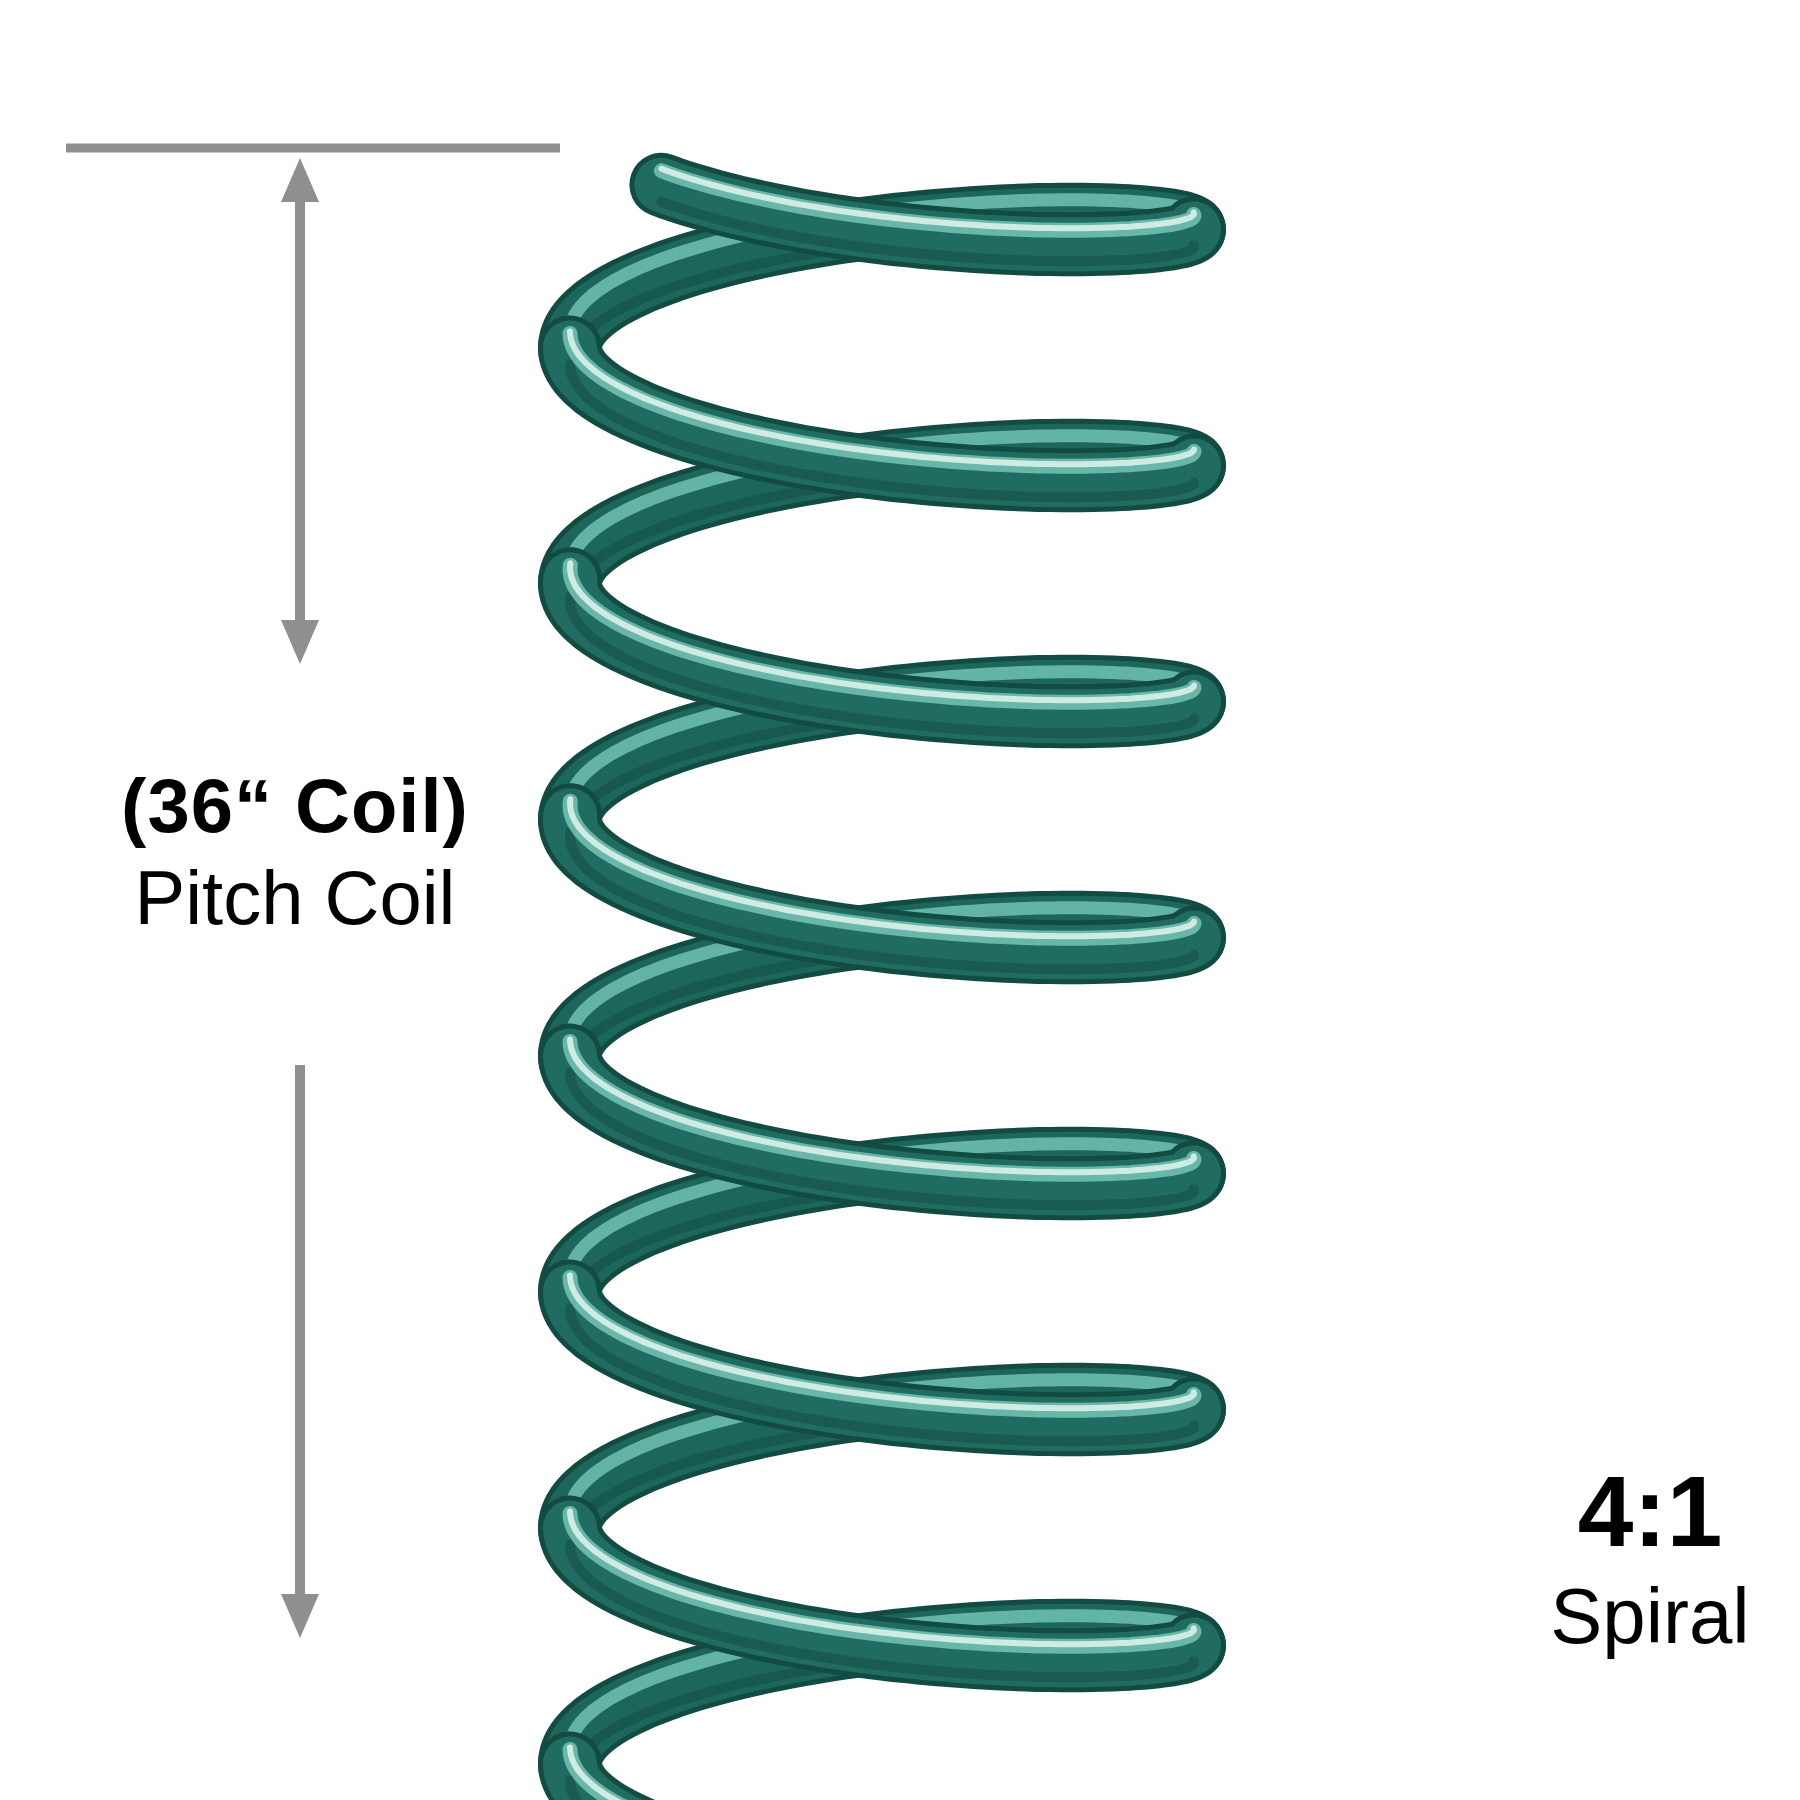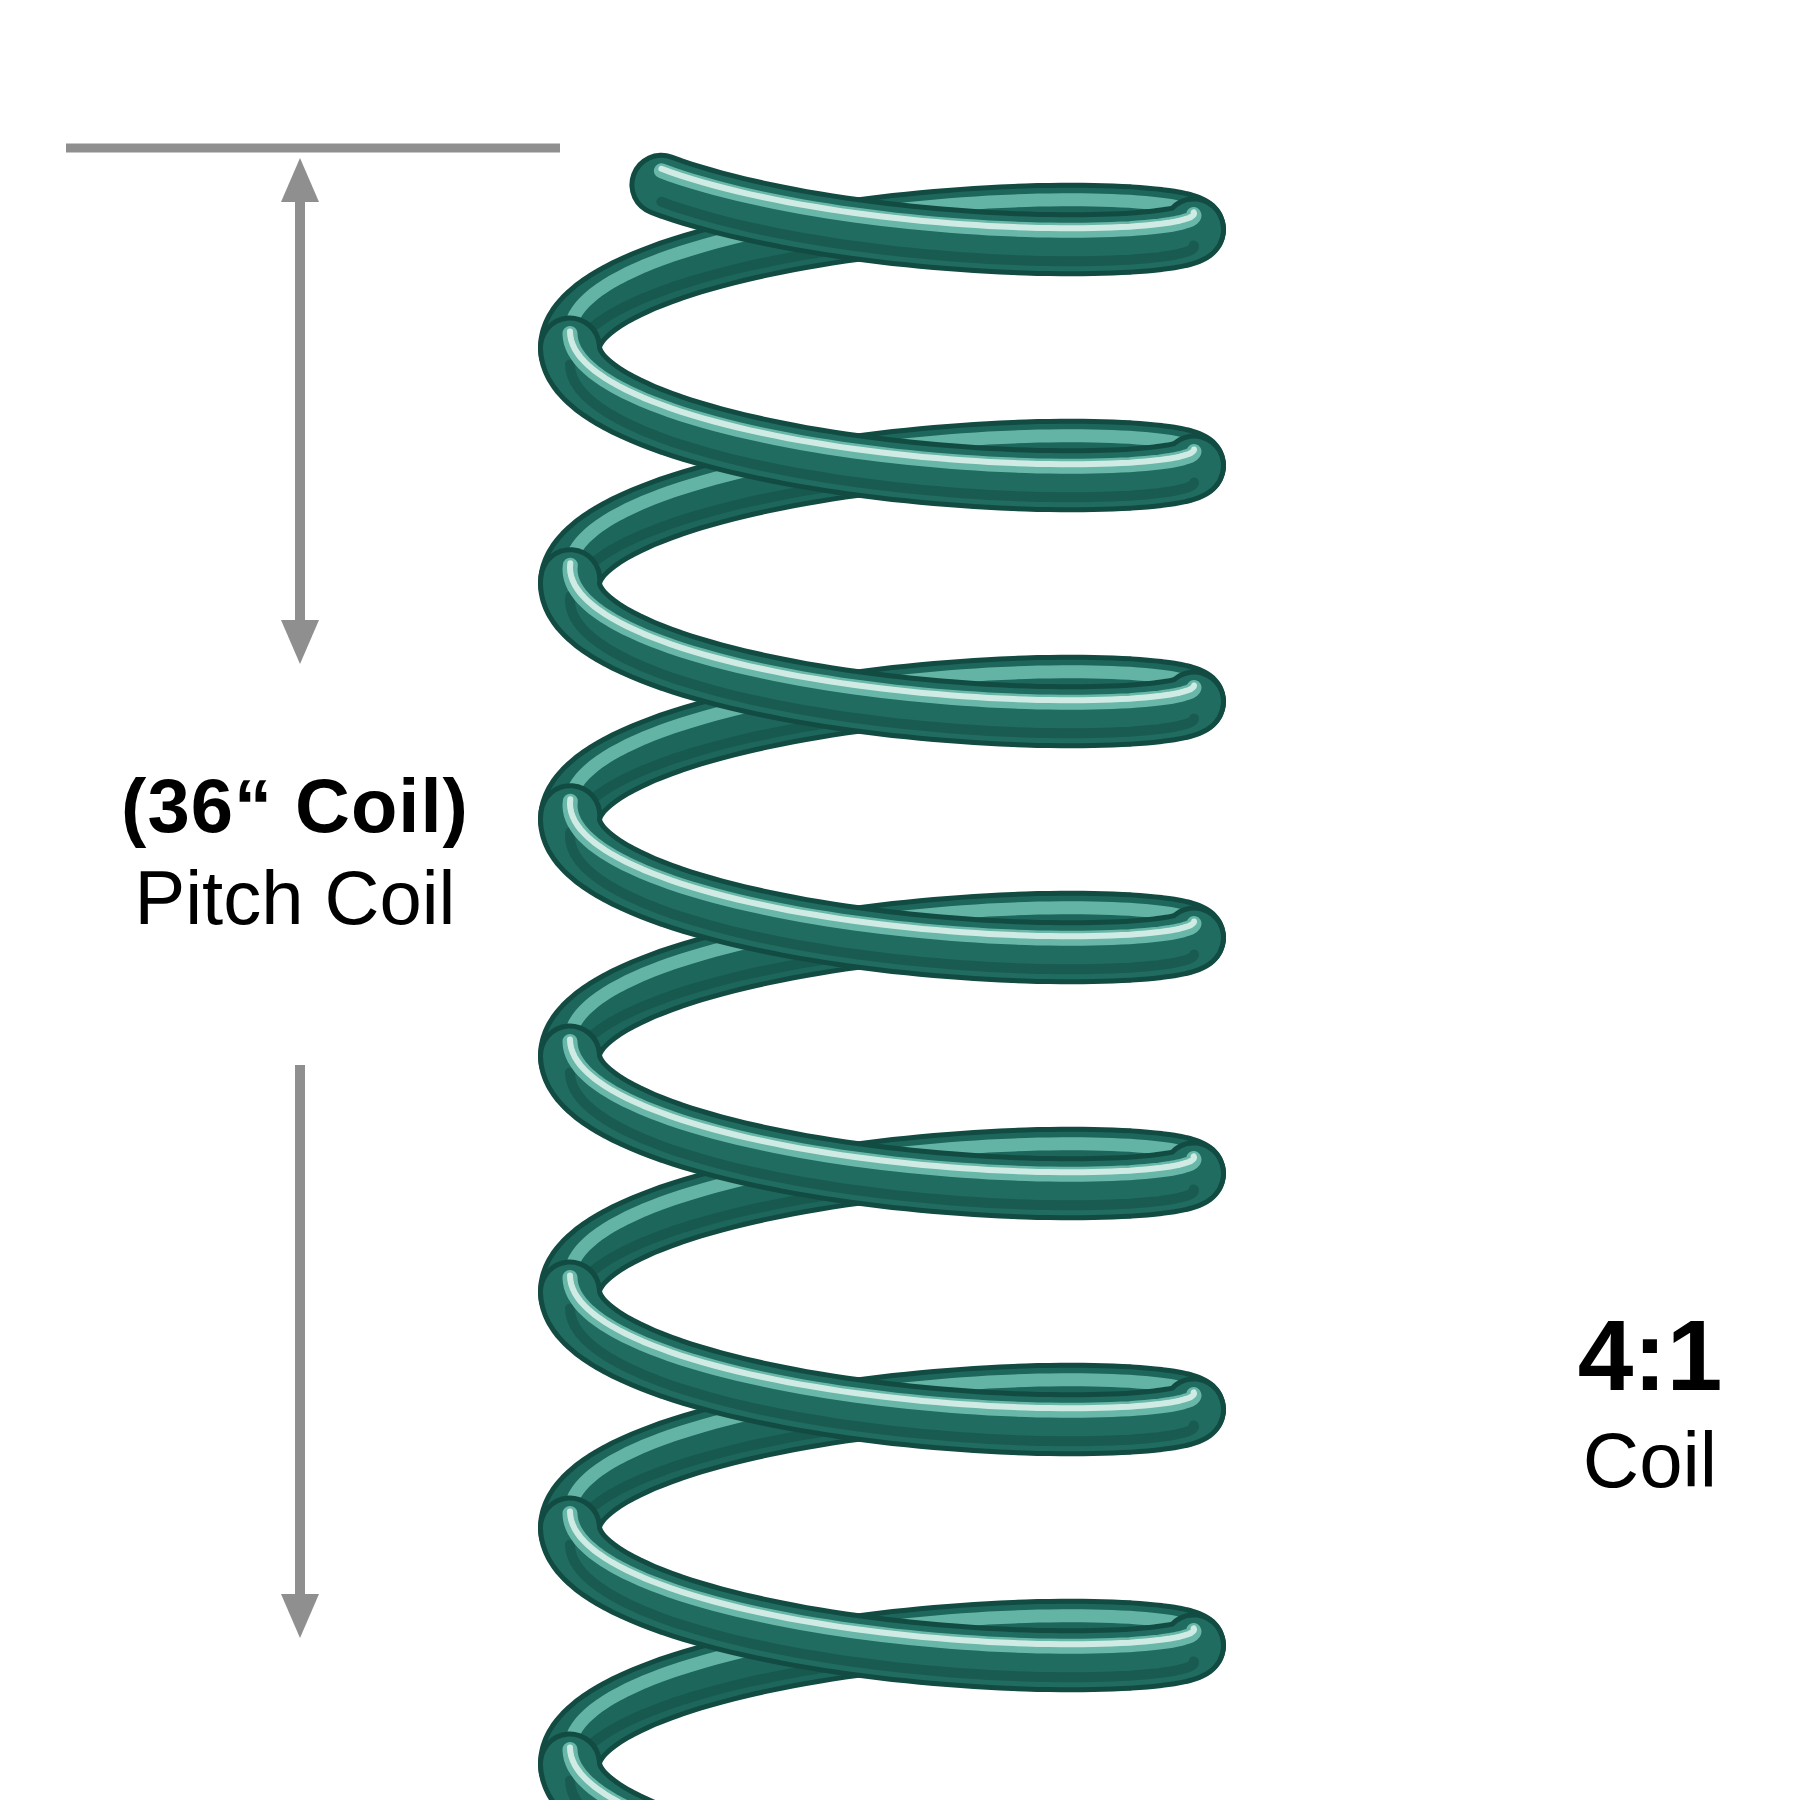--- a/index.html
+++ b/index.html
@@ -36,21 +36,21 @@
     letter-spacing: 1px;
   }
   .size-label .caption {
     font-size: 76px;
     font-weight: 400;
     margin-top: 4px;
   }
   .pitch-label {
     position: absolute;
     left: 1510px;
-    top: 1300px;
+    top: 1456px;
     width: 280px;
     text-align: center;
     line-height: 1.1;
   }
   .pitch-label .value {
     font-size: 100px;
     font-weight: 700;
   }
   .pitch-label .caption {
     font-size: 78px;
@@ -156,16 +156,16 @@
     </g>
   </svg>
 
   <div class="size-label">
     <div class="value">(36“ Coil)</div>
     <div class="caption">Pitch Coil</div>
   </div>
 
   <div class="pitch-label">
     <div class="value">4:1</div>
-    <div class="caption">Coil</div>
+    <div class="caption">Spiral</div>
   </div>
 
 </div>
 
 </body></html>

